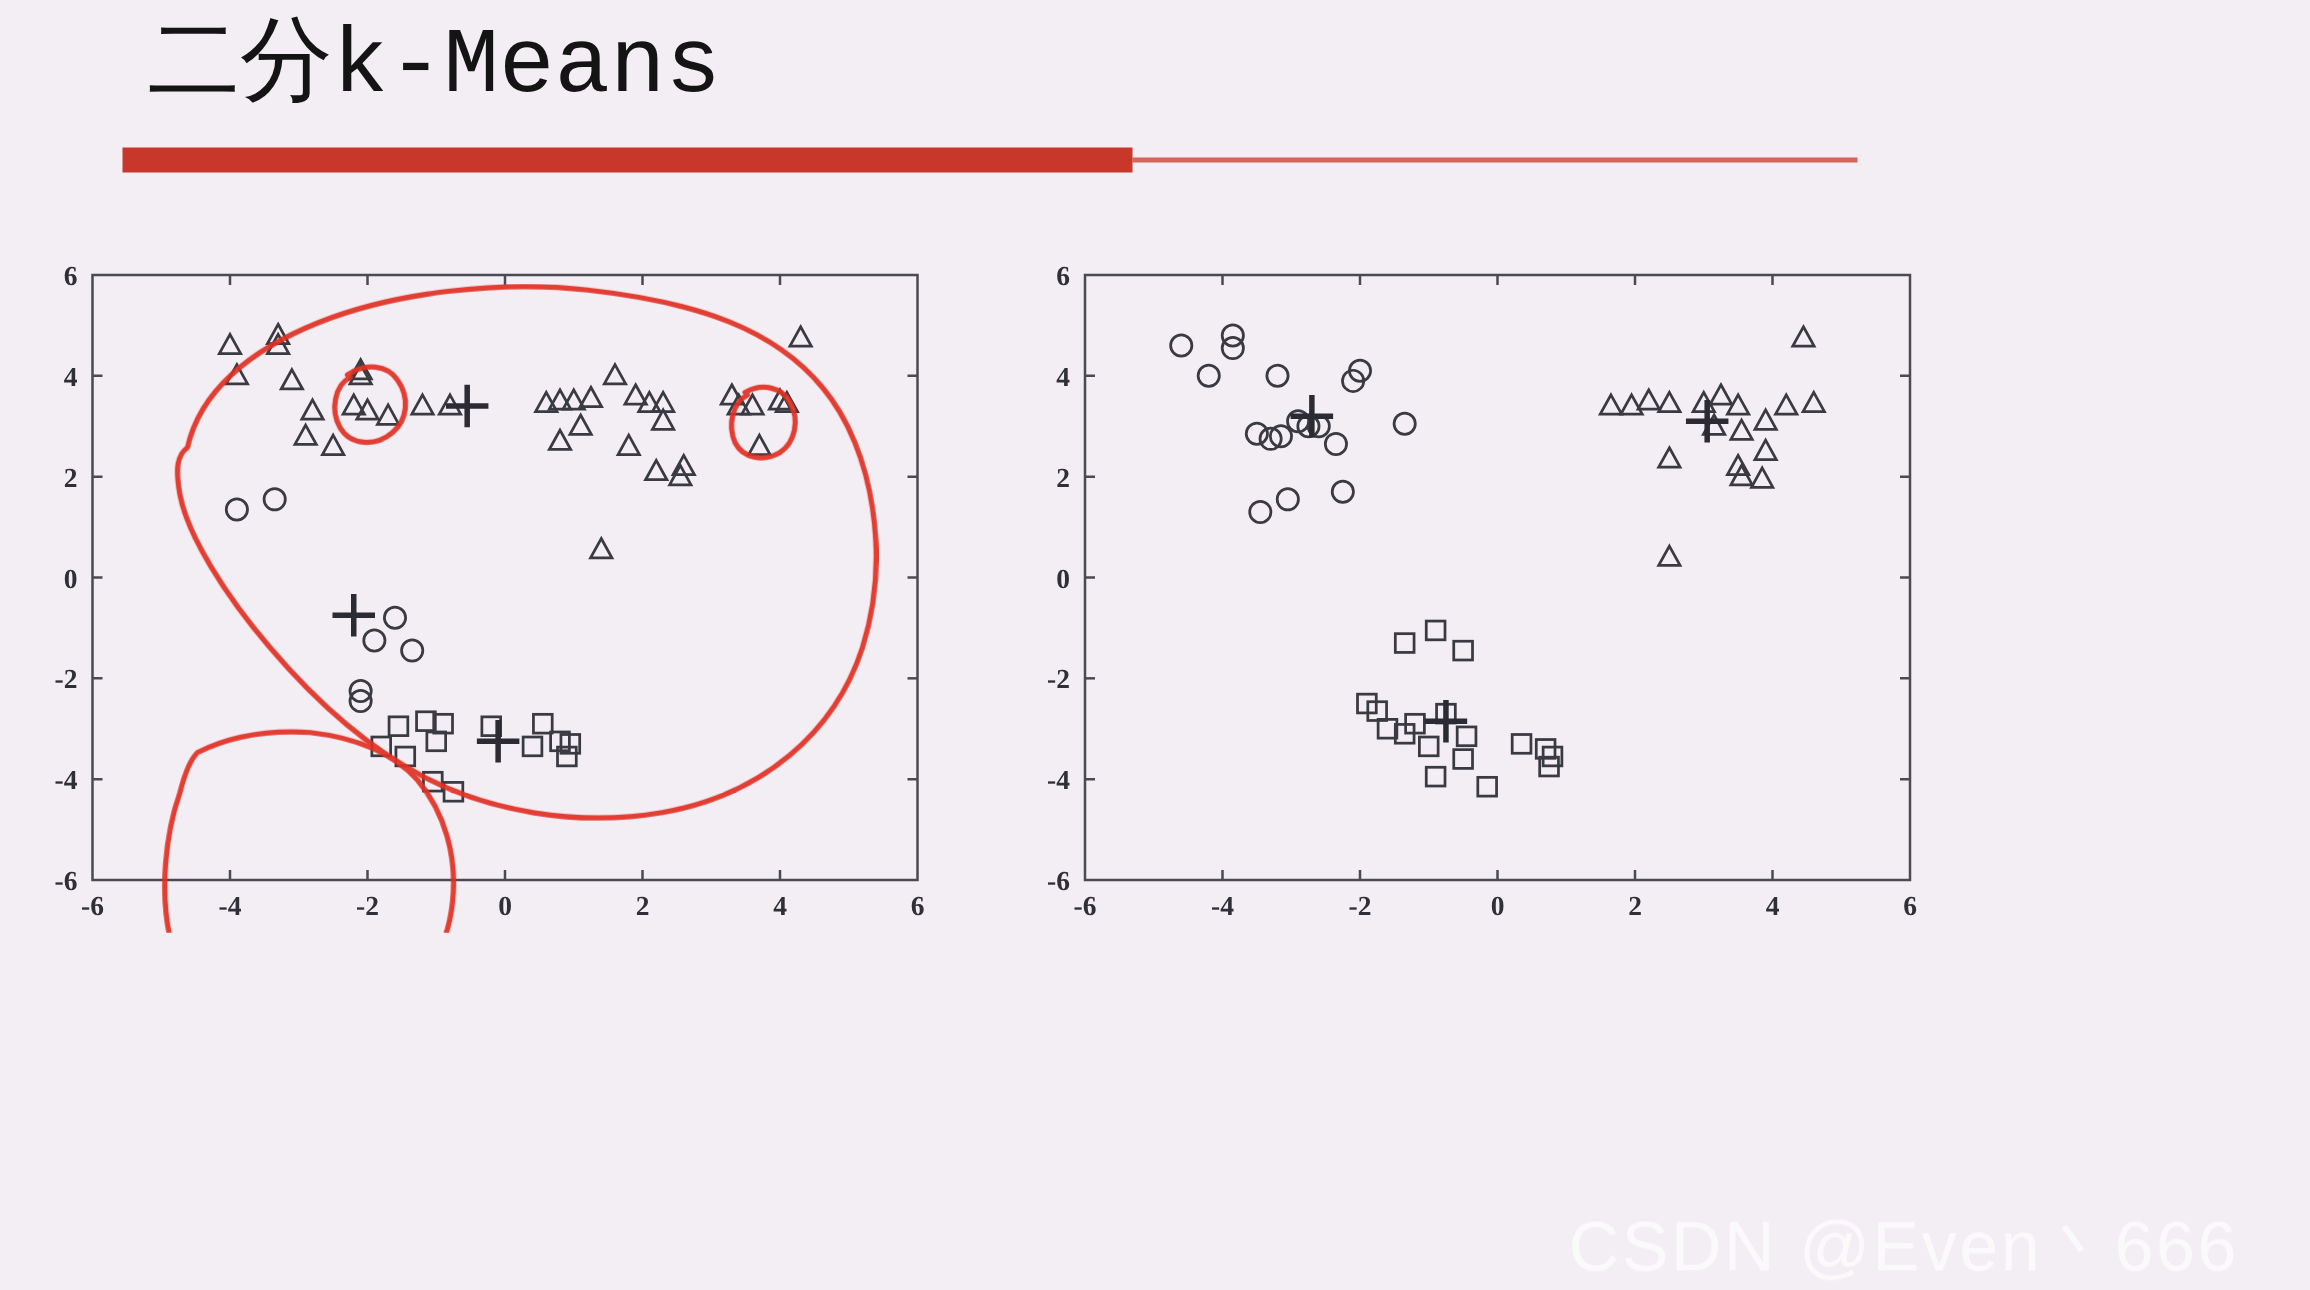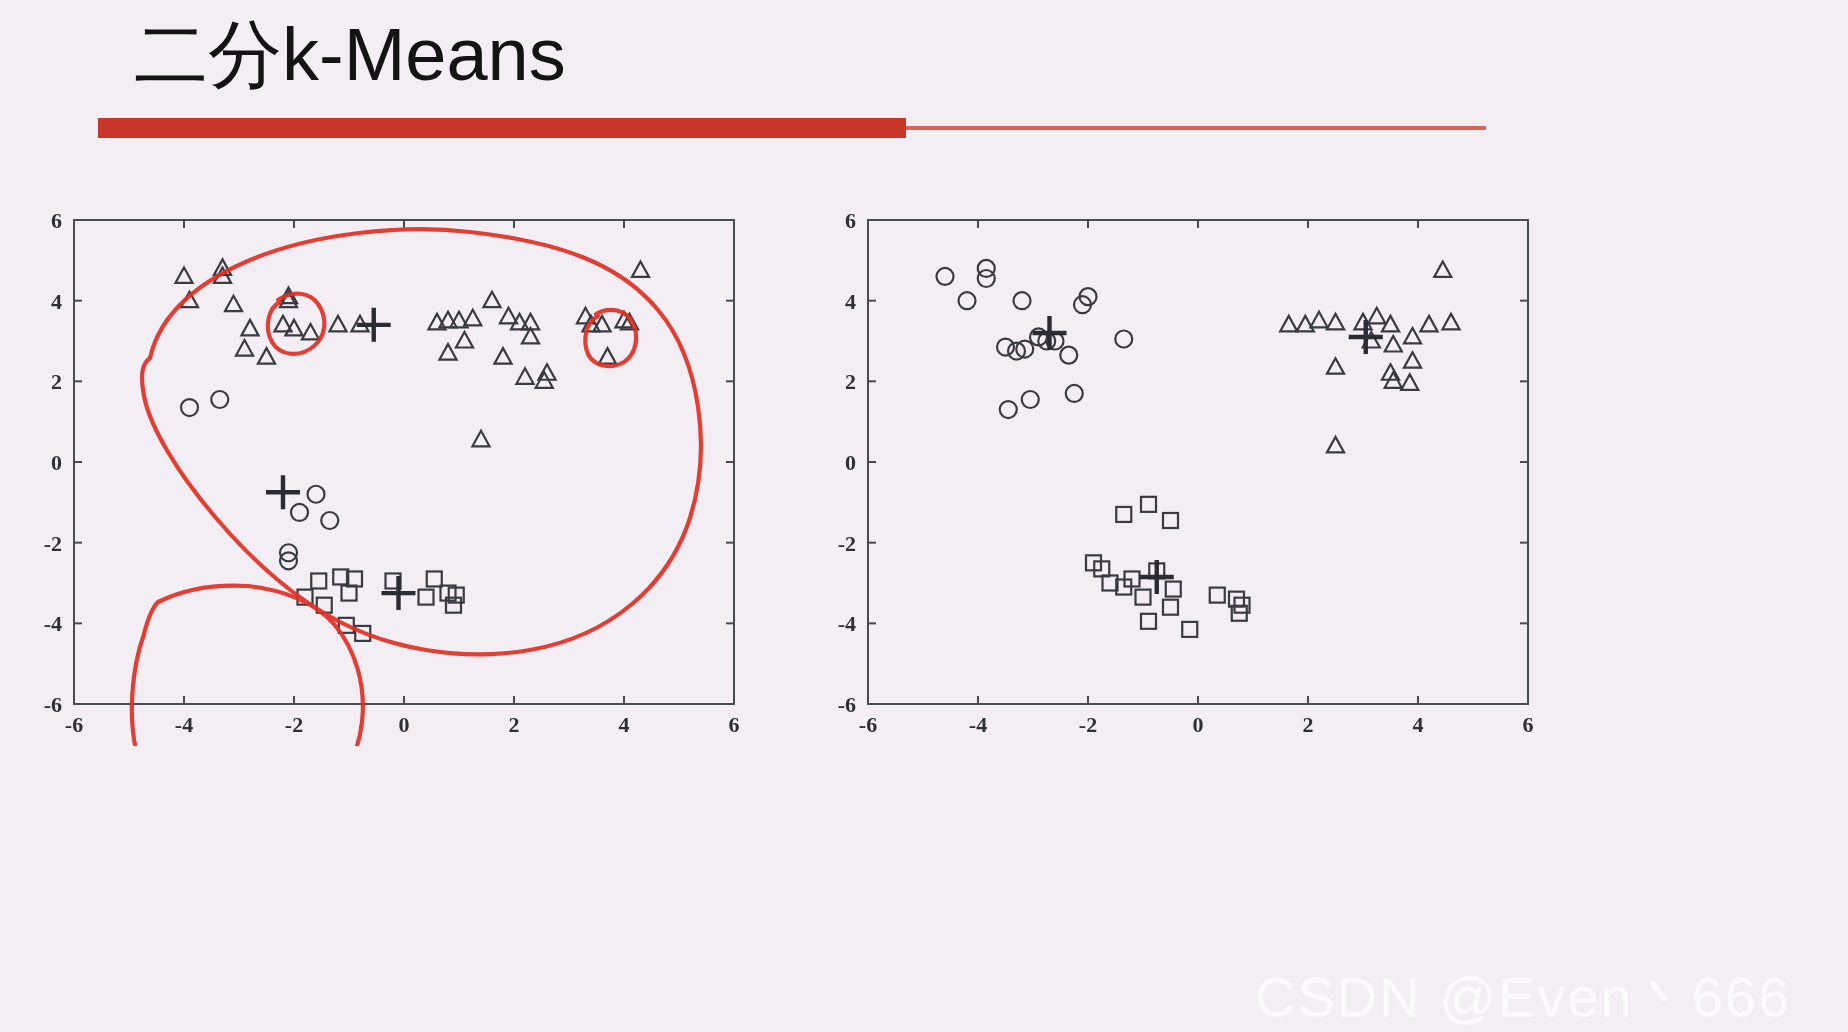--- a/index.html
+++ b/index.html
@@ -13,27 +13,26 @@
     position: relative;
     overflow: hidden;
     font-family: "Liberation Sans", sans-serif;
   }
 
   
   #slide-title {
     position: absolute;
     left: 118px;
     top: 12px;
-    font-family: Liberation Sans, sans-serif;
+    font-family: Liberation Mono, monospace;
     font-size: 74px;
     line-height: 1.15;
     color: #141414;
     letter-spacing: 0px;
     white-space: nowrap;
-    margin-left: 16px;
   }
   #title-rule {
     position: absolute;
     left: 98px;
     top: 118px;
     width: 1388px;
     height: 24px;
   }
   #title-rule .bar-thick {
     position: absolute;

